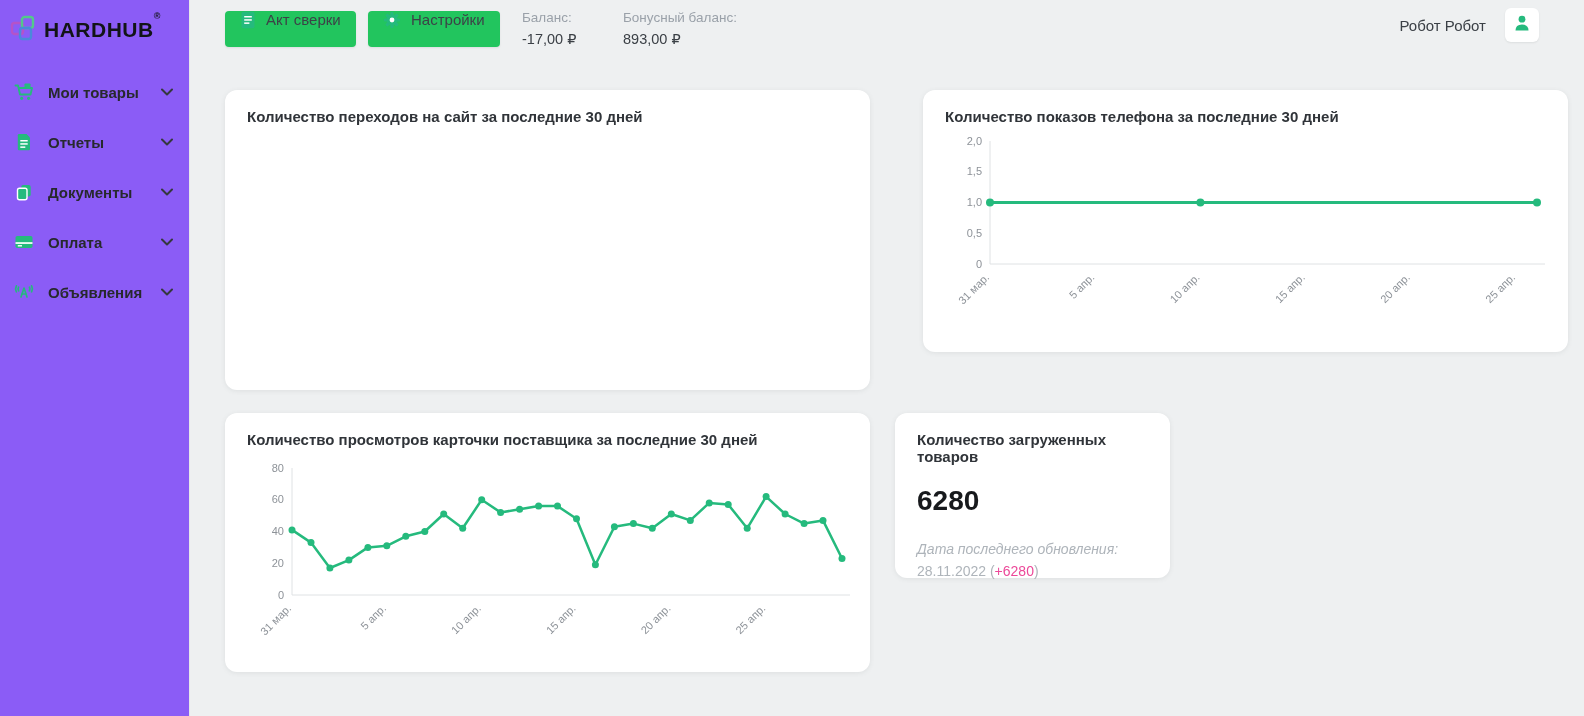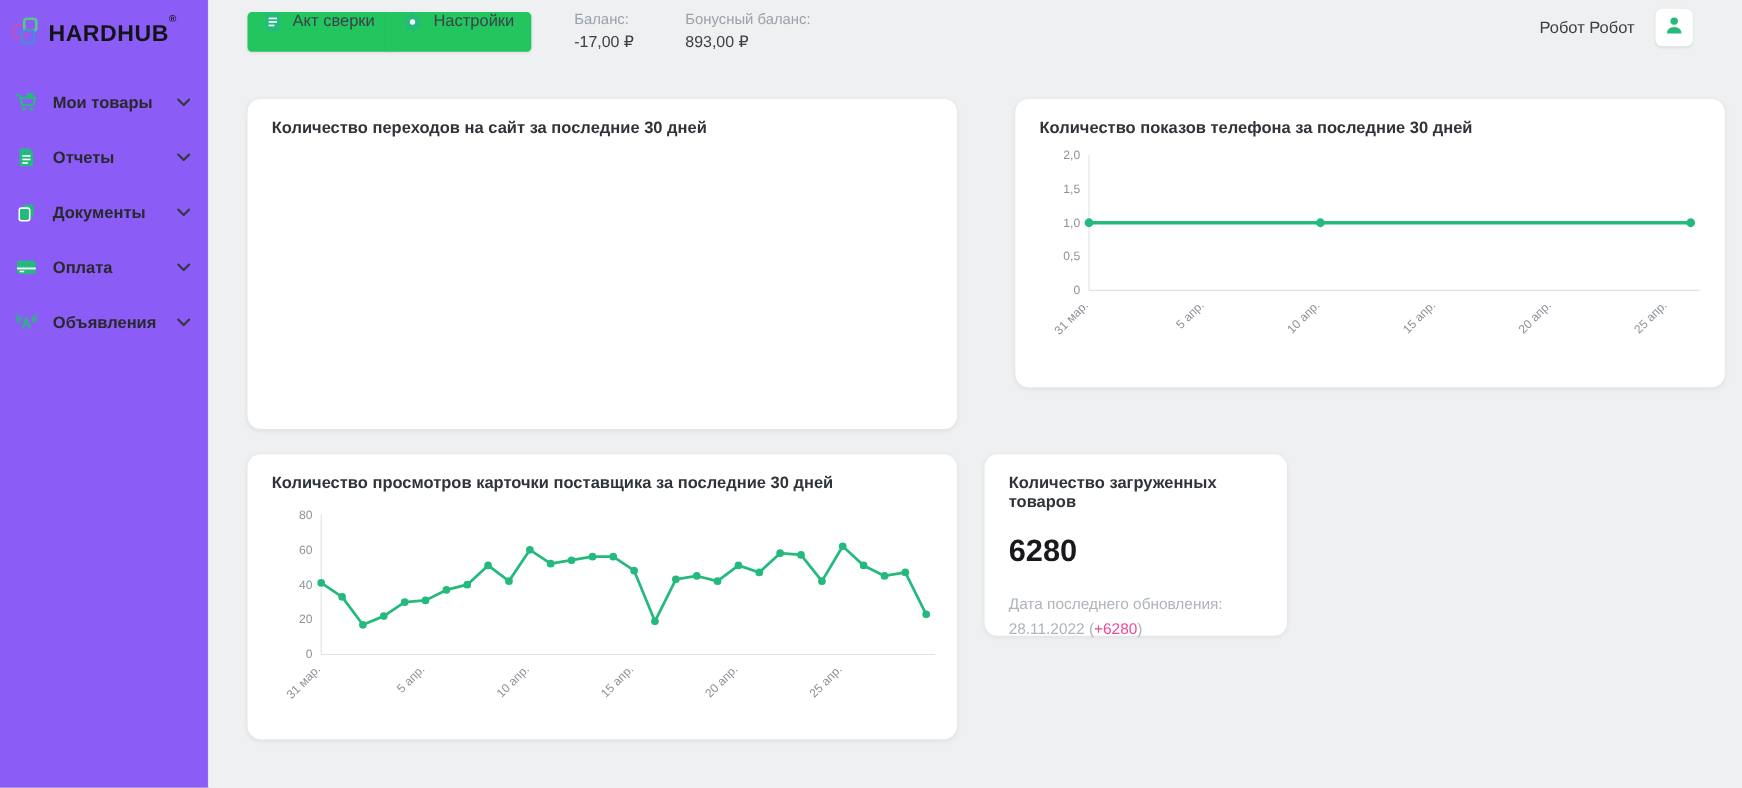--- a/index.html
+++ b/index.html
@@ -56,21 +56,21 @@
     box-shadow:0 1px 5px rgba(80,86,92,.10);
     padding:18px 22px;
   }
   .card-title { font-size:15px; font-weight:700; color:#303439; }
   #card-site   { left:225px; top:90px;  width:645px; height:300px; }
   #card-phone  { left:895px; top:90px;  width:645px; height:262px;margin-left:28px; }
   #card-suppl  { left:225px; top:413px; width:645px; height:259px; }
   #card-prod   { left:895px; top:413px; width:275px; height:165px; }
   .chart-wrap { margin-top:6px; }
   .big-count { font-size:28px; font-weight:700; color:#17191c; margin-top:20px; }
-  .upd-label { font-size:14px; color:#aeb4ba; margin-top:22px; line-height:1.55; }
+  .upd-label { font-size:14px; color:#aeb4ba; margin-top:22px; line-height:1.55;font-style:italic; }
   .upd-line  { font-size:14px; color:#aeb4ba; line-height:1.55; }
   .upd-delta { color:#ec4899; }
 
   svg text { font-family:"Liberation Sans","DejaVu Sans",sans-serif; }
 </style>
 </head>
 <body>
 
 <div class="page">
 
@@ -171,21 +171,21 @@
       <svg width="16" height="18" viewBox="0 0 16 18">
         <rect x="1.5" y="0.8" width="13" height="16.4" rx="2" fill="#25ba7d"></rect>
         <rect x="4.2" y="5" width="7.6" height="1.5" fill="#fff"></rect>
         <rect x="4.2" y="8.2" width="7.6" height="1.5" fill="#fff"></rect>
         <rect x="4.2" y="11.4" width="5.2" height="1.5" fill="#fff"></rect>
       </svg>
     </span>
     <span>Акт сверки</span>
   </button>
 
-  <button class="hdr-btn" style="left:351px;">
+  <button class="hdr-btn" style="left:368px;">
     <span>
       <svg width="18" height="18" viewBox="0 0 20 20">
         <g fill="#25ba7d">
           <rect x="8.2" y="1" width="3.6" height="18" rx="1.2"></rect>
           <rect x="8.2" y="1" width="3.6" height="18" rx="1.2" transform="rotate(45 10 10)"></rect>
           <rect x="8.2" y="1" width="3.6" height="18" rx="1.2" transform="rotate(90 10 10)"></rect>
           <rect x="8.2" y="1" width="3.6" height="18" rx="1.2" transform="rotate(135 10 10)"></rect>
           <circle cx="10" cy="10" r="6"></circle>
         </g>
         <circle cx="10" cy="10" r="2.7" fill="#fff"></circle>

